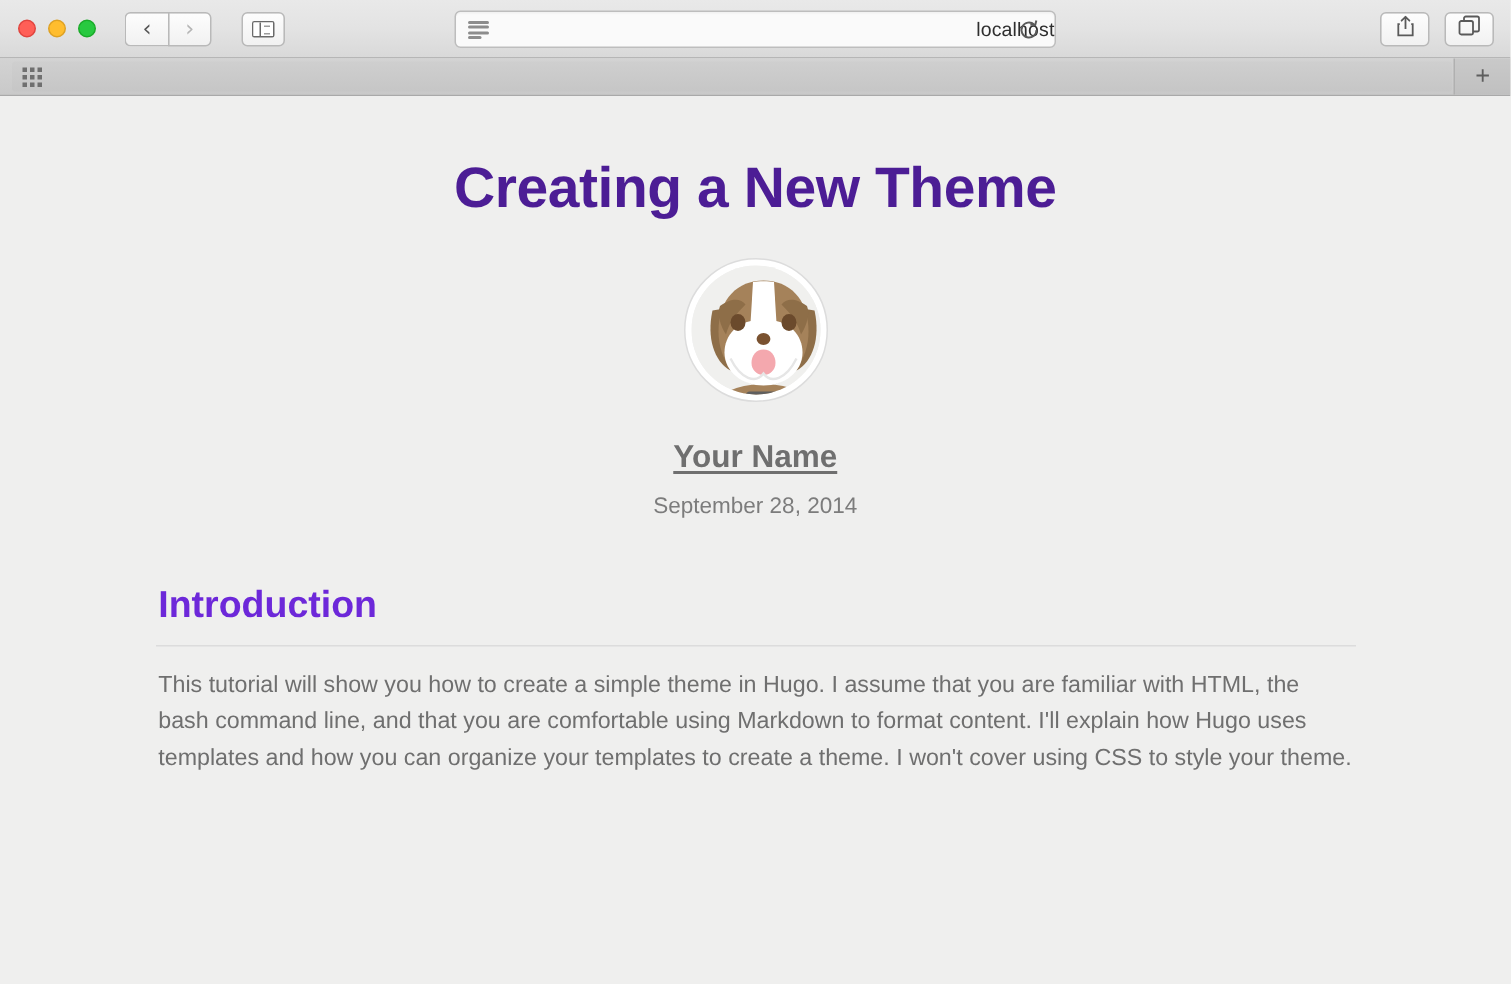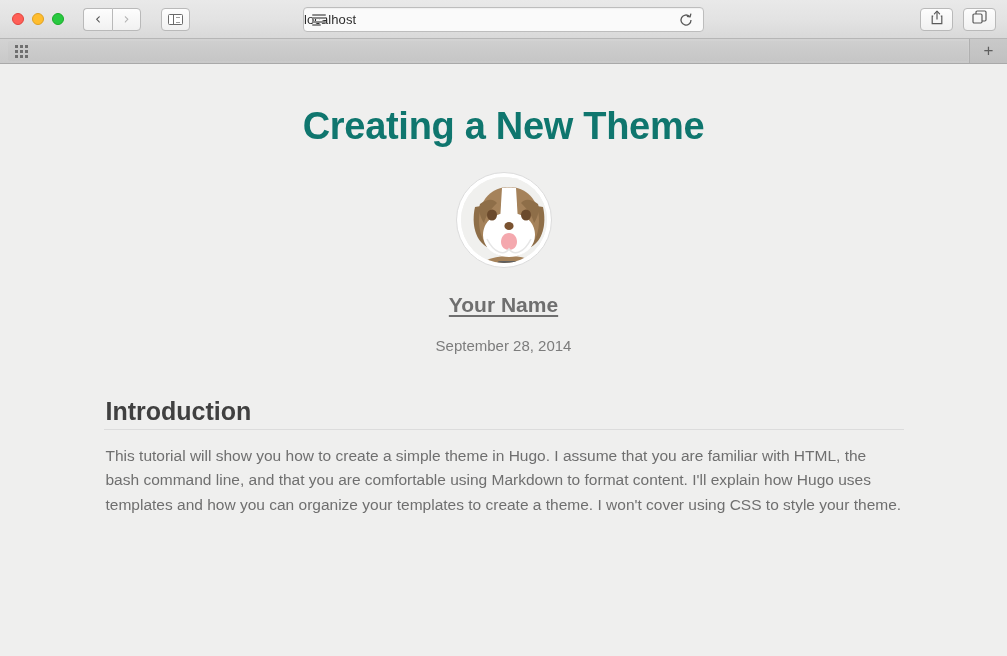--- a/index.html
+++ b/index.html
@@ -80,21 +80,21 @@
     width: 14px; height: 12px;
     display: flex; flex-direction: column; justify-content: space-between;
   }
   .reader-icon i { display:block; height: 1.6px; background: #8c8c8c; border-radius: 1px; }
   .reader-icon i:nth-child(1) { width: 100%; }
   .reader-icon i:nth-child(2) { width: 100%; }
   .reader-icon i:nth-child(3) { width: 100%; }
   .reader-icon i:nth-child(4) { width: 62%; }
 
   .url-text {
-    flex: 1; text-align: left;
+    flex: 1; text-align: right;
     font-size: 13px; color: #2e2e2e;
     letter-spacing: 0.1px;
   }
   .reload-icon {
     position: absolute; right: 9px; top: 4px;
     width: 16px; height: 16px;
     color: #5a5a5a;
   }
 
   .right-btns {
@@ -147,21 +147,21 @@
     position: relative;
   }
   .content {
     width: 800px;
     margin: 0 auto;
     padding-top: 42px;
   }
   .post-title {
     font-size: 38px;
     font-weight: bold;
-    color: #0f766e;
+    color: #4c1d95;
     text-align: center;
     letter-spacing: -0.3px;
     line-height: 1.1;
   }
 
   .avatar-wrap {
     margin: 24px auto 0;
     width: 96px; height: 96px;
     border-radius: 50%;
     background: #fff;
@@ -182,31 +182,31 @@
     text-align: center;
     margin-top: 25px;
     font-size: 21px;
     font-weight: bold;
     color: #6f6f6f;
     text-decoration: underline;
     text-underline-offset: 3px;
   }
   .post-date {
     text-align: center;
-    margin-top: 20px;
+    margin-top: 12px;
     font-size: 15px;
     color: #7c7c7c;
   }
 
   .section-head {
     margin-top: 43px;
     font-size: 25px;
     font-weight: bold;
-    color: #404040;
-    padding-bottom: 3px;
+    color: #6d28d9;
+    padding-bottom: 12px;
     border-bottom: 1px solid #dcdcdc;
     padding-left: 2px;
   }
   .para {
     margin-top: 14px;
     font-size: 15.5px;
     line-height: 1.58;
     color: #6f6f6f;
     padding-left: 2px;
   }

